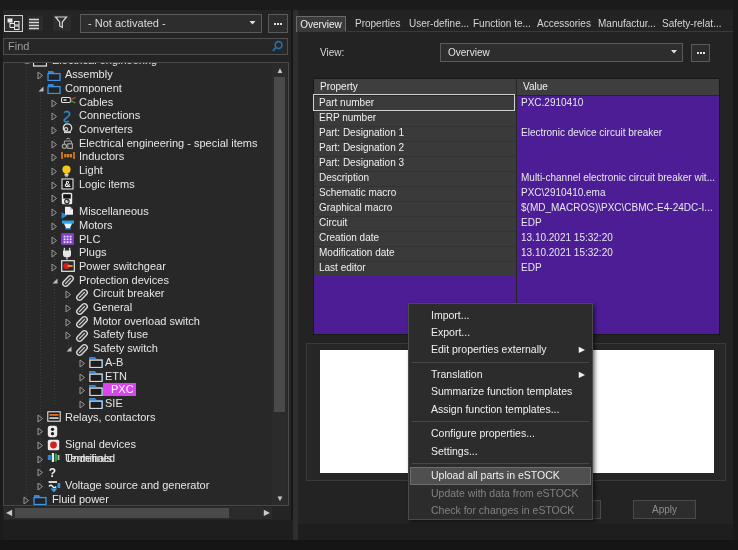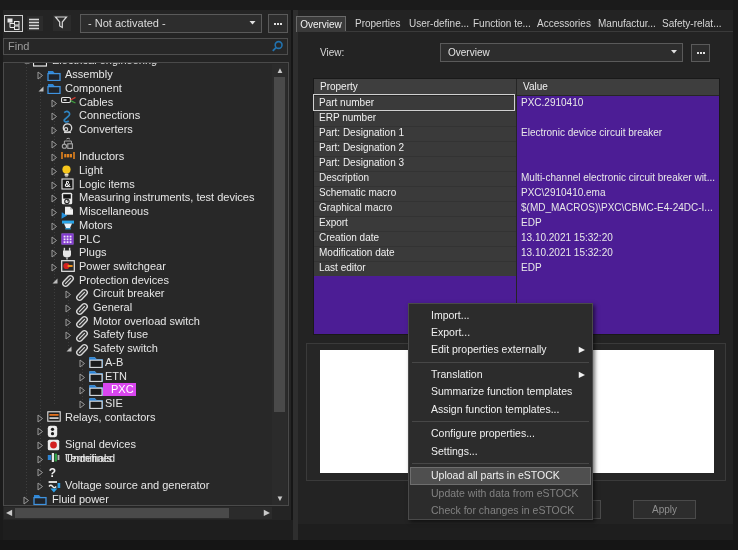--- a/index.html
+++ b/index.html
@@ -195,20 +195,21 @@
             <path d="M1 1 l4.5 3.5 L1 8 z" fill="none" stroke="#9a9a9a" stroke-width="1"></path>
           </svg>
         </div>
 <div class="ti" style="left:61px;top:137.1px">
           <svg width="13" height="13" viewBox="0 0 13 13">
             <circle cx="3.4" cy="9.2" r="2.1" fill="none" stroke="#a8a8a8" stroke-width="1.1"></circle>
             <rect x="6.8" y="6.8" width="4.6" height="4.6" fill="none" stroke="#a8a8a8" stroke-width="1.1"></rect>
             <path d="M3.4 7 v-3 h7 v2.6 M5.5 2 q1.5 -1.6 3.4 0" fill="none" stroke="#a8a8a8" stroke-width="1"></path>
           </svg>
         </div>
+<div class="tt" style="left:77px;top:136.6px">Electrical engineering - special items</div>
 <div class="tw" style="left:51px;top:153.3px">
           <svg width="7" height="9">
             <path d="M1 1 l4.5 3.5 L1 8 z" fill="none" stroke="#9a9a9a" stroke-width="1"></path>
           </svg>
         </div>
 <div class="ti" style="left:61px;top:150.8px">
           <svg width="14" height="9" viewBox="0 0 14 9">
             <path d="M1 1 v7" stroke="#e1821e" stroke-width="1.6"></path>
             <path d="M13 1 v7" stroke="#e1821e" stroke-width="1.6"></path>
             <rect x="3.2" y="3" width="2.2" height="3.4" fill="#e1821e"></rect>
@@ -248,21 +249,20 @@
           </svg>
         </div>
 <div class="ti" style="left:61px;top:191.9px">
           <svg width="12" height="13" viewBox="0 0 12 13">
             <rect x="0.8" y="0.8" width="10.4" height="11.4" rx="1.5" fill="#ececec"></rect>
             <rect x="2.2" y="2.2" width="7.6" height="4.4" fill="#141414"></rect>
             <circle cx="5.9" cy="9.4" r="2.2" fill="none" stroke="#222" stroke-width="1.1"></circle>
             <path d="M5.9 9.4 l1.5 -1.4" stroke="#222" stroke-width="1"></path>
           </svg>
         </div>
-<div class="tt" style="left:77px;top:191.4px">Measuring instruments, test devices</div>
 <div class="tw" style="left:51px;top:208.1px">
           <svg width="7" height="9">
             <path d="M1 1 l4.5 3.5 L1 8 z" fill="none" stroke="#9a9a9a" stroke-width="1"></path>
           </svg>
         </div>
 <div class="ti" style="left:61px;top:205.6px">
           <svg width="13" height="13" viewBox="0 0 13 13">
             <path d="M0.5 12.8 L6.2 9.4 L0.8 6.2 z" fill="#2591dd"></path>
             <path d="M4 0.8 h5.2 l2.8 2.8 v5.2 h-8 z" fill="#f0f0f0"></path>
             <path d="M9.2 0.8 v2.8 h2.8 z" fill="#b9b9b9"></path>
@@ -611,21 +611,21 @@
 <div class="plab" style="top:125px">Part: Designation 1</div>
 <div class="pval" style="top:125px">Electronic device circuit breaker</div>
 <div class="plab" style="top:140px">Part: Designation 2</div>
 <div class="plab" style="top:155px">Part: Designation 3</div>
 <div class="plab" style="top:170px">Description</div>
 <div class="pval" style="top:170px">Multi-channel electronic circuit breaker wit...</div>
 <div class="plab" style="top:185px">Schematic macro</div>
 <div class="pval" style="top:185px">PXC\2910410.ema</div>
 <div class="plab" style="top:200px">Graphical macro</div>
 <div class="pval" style="top:200px">$(MD_MACROS)\PXC\CBMC-E4-24DC-I...</div>
-<div class="plab" style="top:215px">Export</div>
+<div class="plab" style="top:215px">Circuit</div>
 <div class="pval" style="top:215px">EDP</div>
 <div class="plab" style="top:230px">Creation date</div>
 <div class="pval" style="top:230px">13.10.2021 15:32:20</div>
 <div class="plab" style="top:245px">Modification date</div>
 <div class="pval" style="top:245px">13.10.2021 15:32:20</div>
 <div class="plab" style="top:260px">Last editor</div>
 <div class="pval" style="top:260px">EDP</div>
   </div>
 
   <div id="preview">

